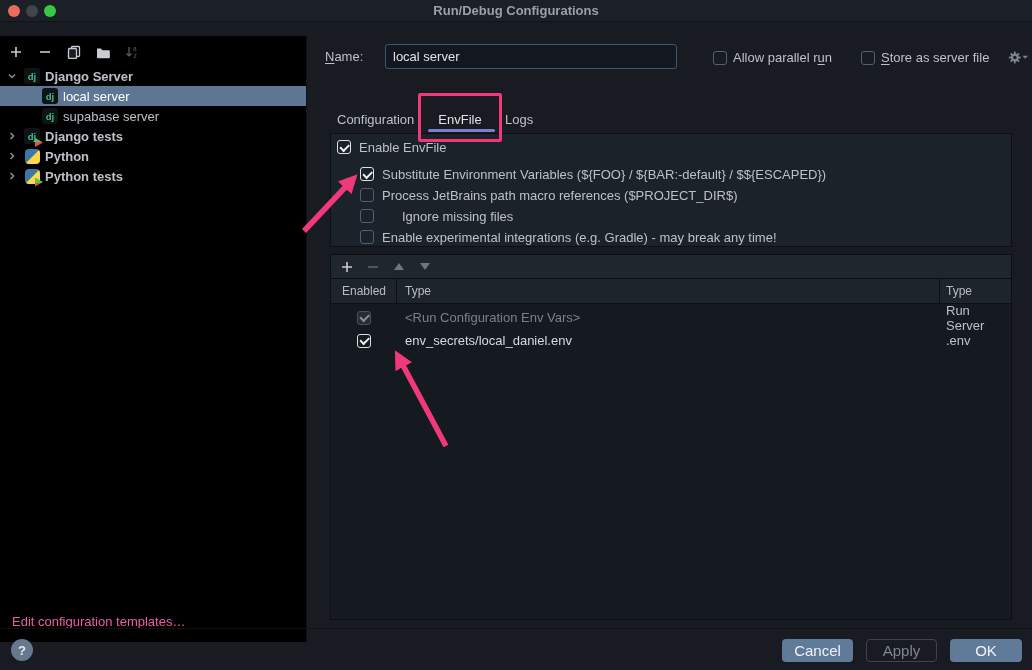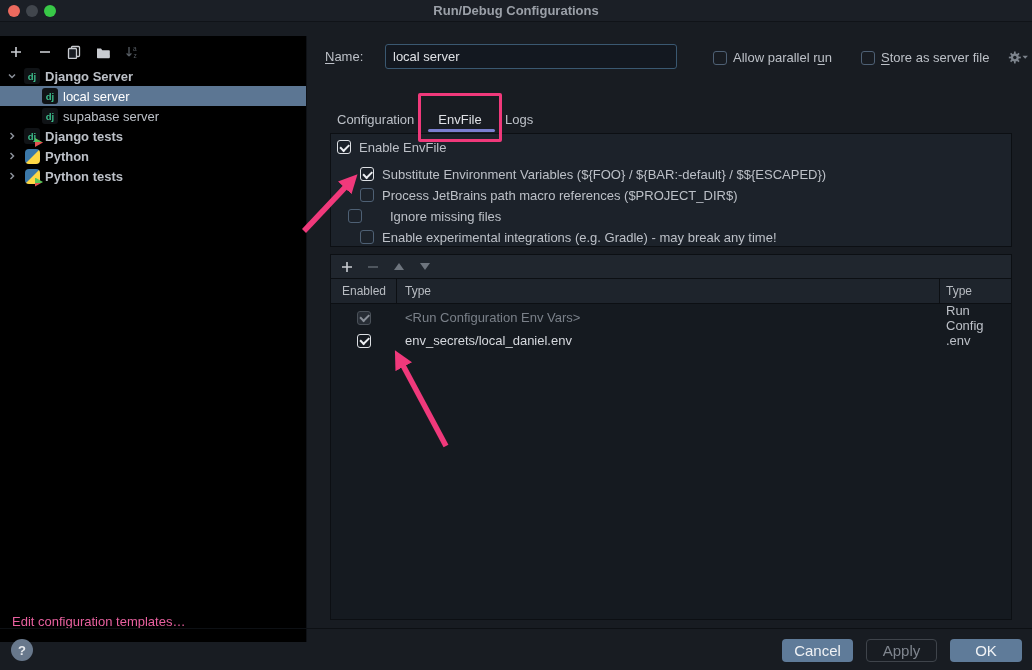--- a/index.html
+++ b/index.html
@@ -229,21 +229,21 @@
     <span class="opt-label">Enable EnvFile</span>
   </div>
   <div class="opt-row" style="left:360px; top:167px;">
     <span class="cb checked"></span>
     <span class="opt-label">Substitute Environment Variables (${FOO} / ${BAR:-default} / $${ESCAPED})</span>
   </div>
   <div class="opt-row" style="left:360px; top:188px;">
     <span class="cb"></span>
     <span class="opt-label">Process JetBrains path macro references ($PROJECT_DIR$)</span>
   </div>
-  <div class="opt-row" style="left:348px; top:209px;gap:28px;">
+  <div class="opt-row" style="left:360px; top:209px;gap:28px;">
     <span class="cb"></span>
     <span class="opt-label">Ignore missing files</span>
   </div>
   <div class="opt-row" style="left:360px; top:230px;">
     <span class="cb"></span>
     <span class="opt-label">Enable experimental integrations (e.g. Gradle) - may break any time!</span>
   </div>
 
   <div class="panelB">
     <div class="tbl-toolbar">
@@ -275,21 +275,21 @@
       <div class="th c-type">
           <span>Type</span>
         </div>
     </div>
 
     <div class="tbl-row" style="top:51px;">
       <div class="cell-enabled">
           <span class="cb checked disabled"></span>
         </div>
       <div class="cell-path row-dim">&lt;Run Configuration Env Vars&gt;</div>
-      <div class="cell-type type-text">Run Config</div>
+      <div class="cell-type type-text">Run Server</div>
     </div>
     <div class="tbl-row" style="top:74px;">
       <div class="cell-enabled">
           <span class="cb checked"></span>
         </div>
       <div class="cell-path row-bright">env_secrets/local_daniel.env</div>
       <div class="cell-type type-text">.env</div>
     </div>
   </div>
 

